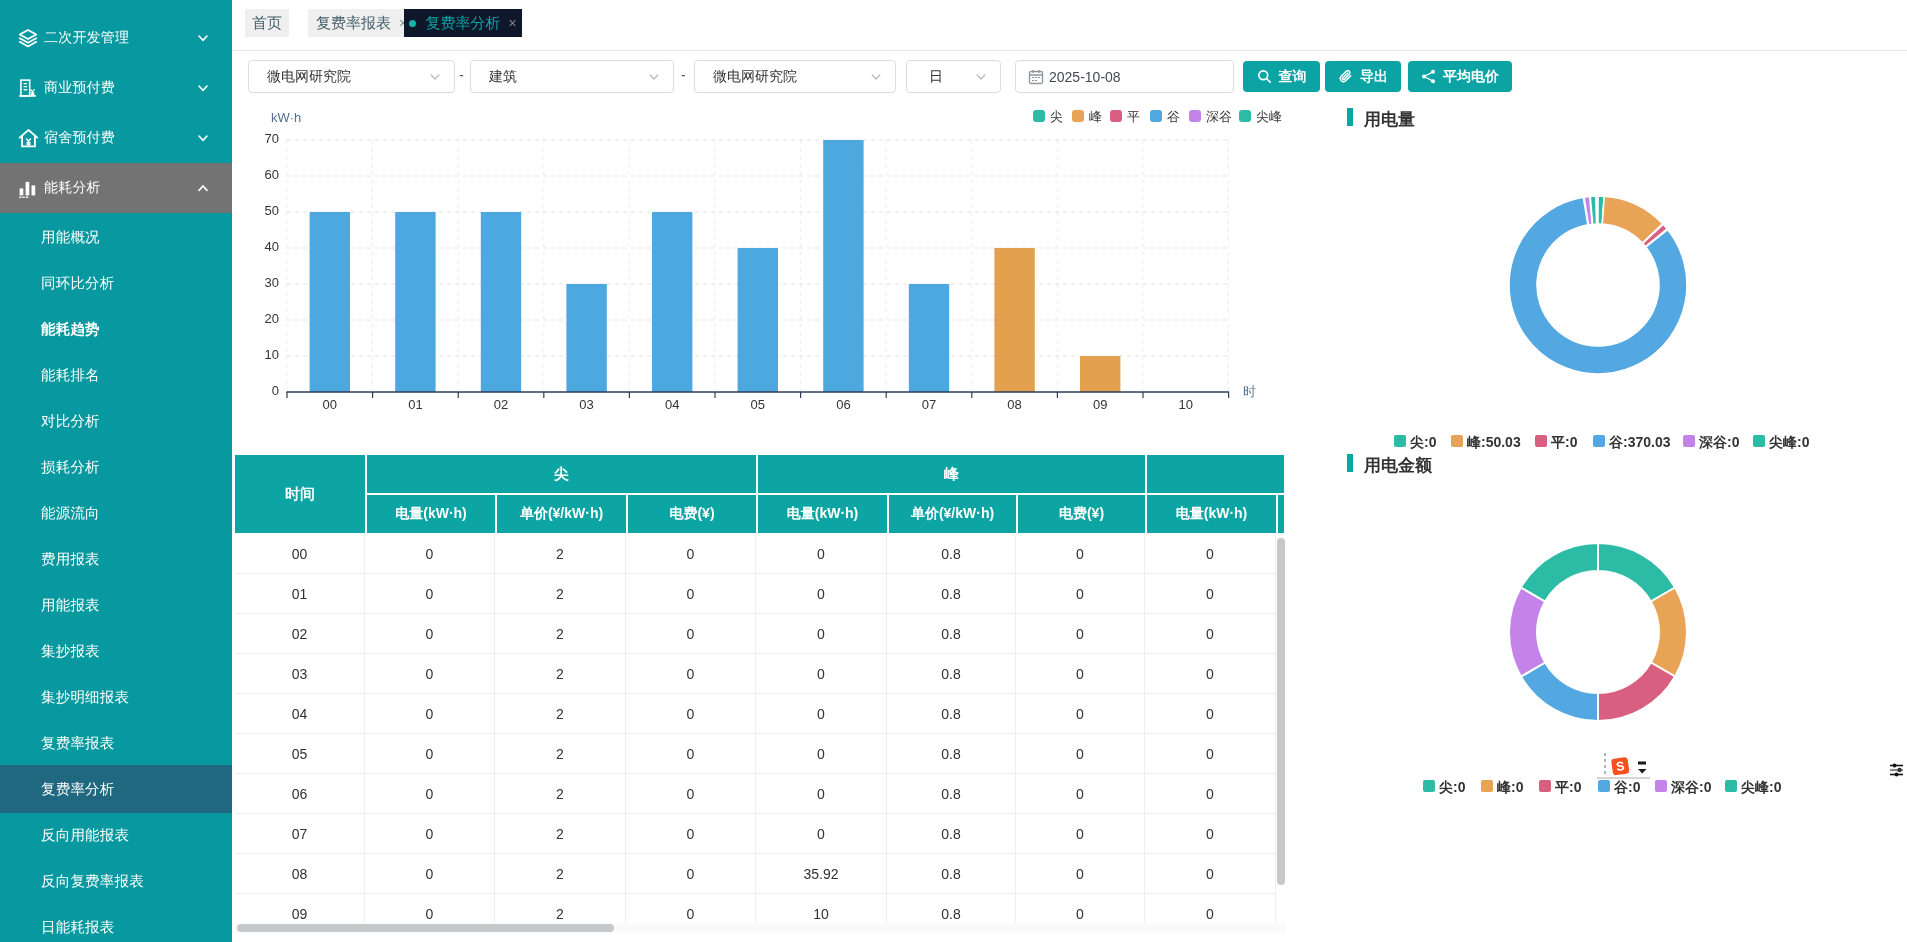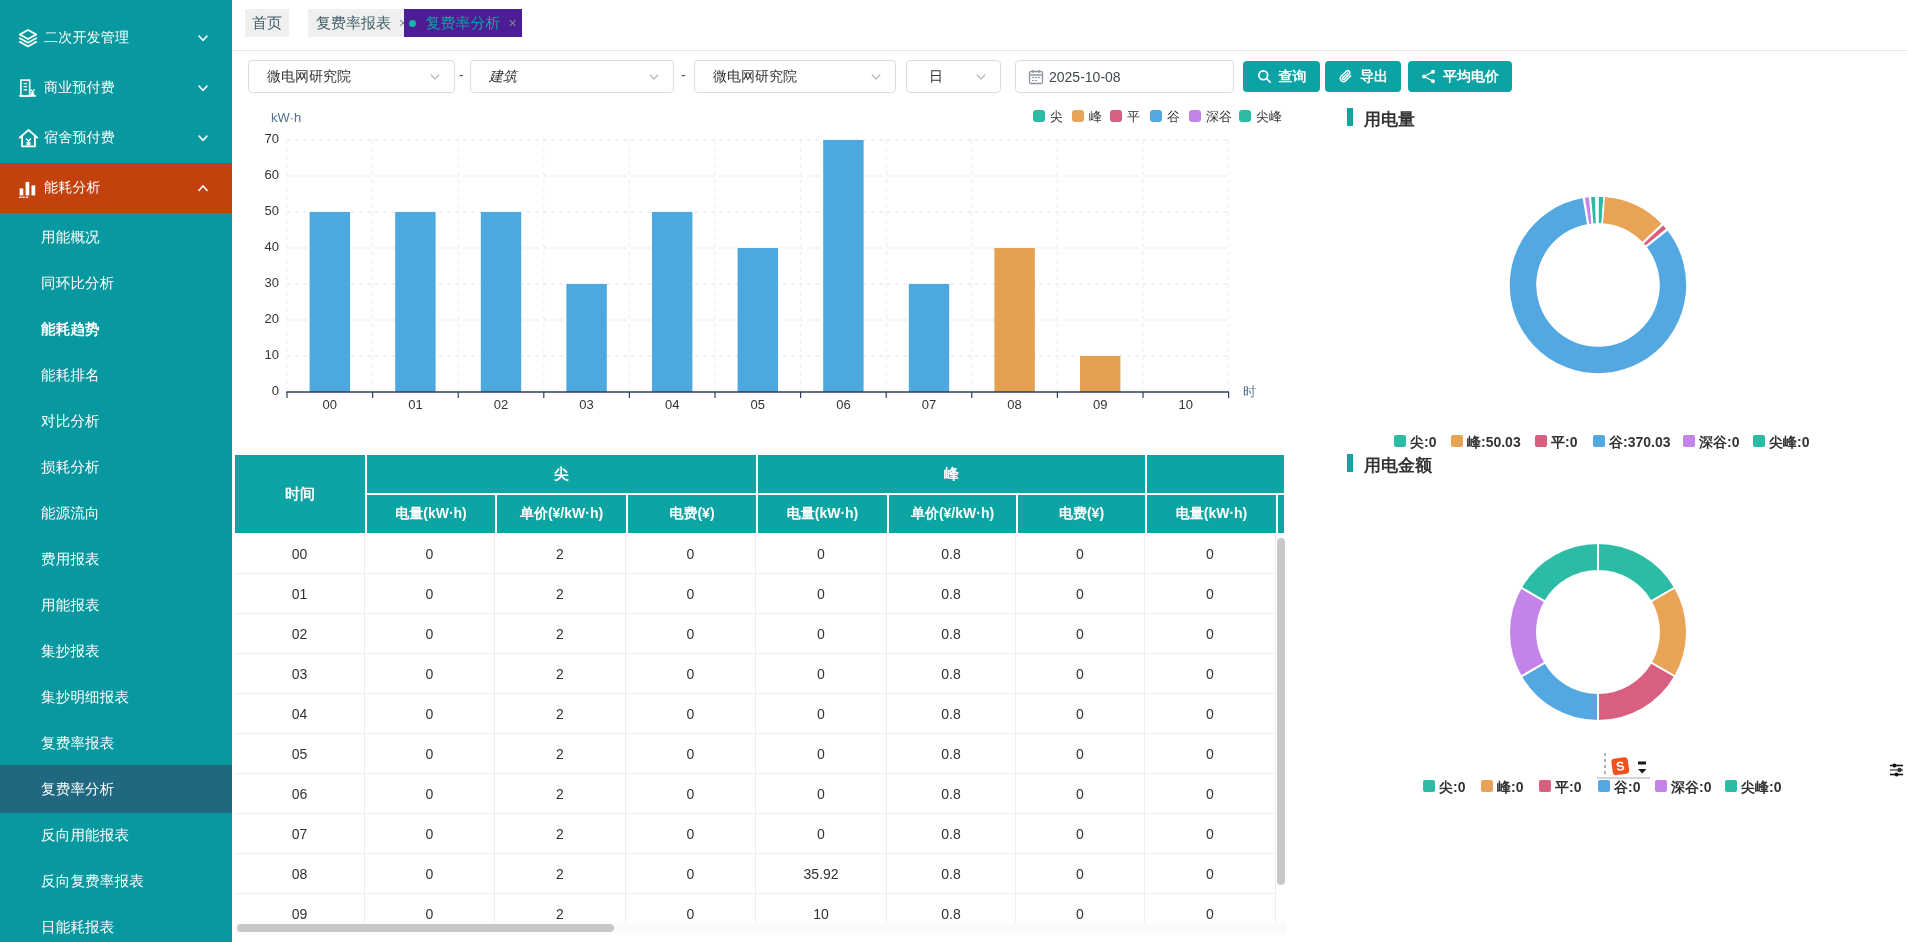--- a/index.html
+++ b/index.html
@@ -6,21 +6,21 @@
 #sidebar{position:absolute;left:0;top:0;width:232px;height:942px;background:#0899a0}
 .mi{position:absolute;left:0;width:232px;height:50px;color:#fff}
 .mi .txt{position:absolute;left:44px;top:50%;transform:translateY(-50%);font-size:14px;letter-spacing:.2px}
 .mi svg.ic{position:absolute;left:17px;top:50%;transform:translateY(-50%)}
 .mi svg.ch{position:absolute;right:22px;top:50%;transform:translateY(-50%)}
 .smi{position:absolute;left:0;width:232px;height:46px;color:#fff}
 .smi .txt{position:absolute;left:41px;top:50%;transform:translateY(-50%);font-size:14.5px;letter-spacing:.2px}
 #tabbar{position:absolute;left:232px;top:0;width:1675px;height:51px;background:#fff;border-bottom:1px solid #e4e7ea}
 .tab{position:absolute;top:9px;height:28px;background:#efefef;color:#43606a;font-size:15px;line-height:28px;text-align:center}
 .tab .x{color:#7b8a90;font-size:14px;margin-left:8px}
-.tab.act{background:#4c1d95;color:#0fa3a3}
+.tab.act{background:#0f172a;color:#0fa3a3}
 .tab .dot{display:inline-block;width:7px;height:7px;border-radius:50%;background:#17b3a6;margin-right:9px;vertical-align:1px}
 .sel{position:absolute;top:60px;height:33px;border:1px solid #d9dde2;border-radius:4px;background:#fff;font-size:14px;color:#333}
 .sel .t{position:absolute;left:18px;top:50%;transform:translateY(-50%)}
 .sel svg{position:absolute;right:12px;top:50%;transform:translateY(-50%)}
 .dash{position:absolute;top:67px;color:#555;font-size:14px}
 .btn{position:absolute;top:61px;height:31px;background:#0ba3a4;border-radius:4px;color:#fff;font-size:14px;font-weight:bold;text-align:center}
 .btn span{vertical-align:middle}
 .btn svg{vertical-align:middle;margin-right:7px}
 .hc{position:absolute;background:#0da5a3;color:#fff;font-size:14px;font-weight:bold;text-align:center}
 .hc span{position:absolute;left:0;right:0;top:50%;transform:translateY(-50%)}
@@ -59,21 +59,21 @@
       <svg class="ic" width="23" height="23" viewBox="0 0 24 24" fill="none" stroke="#fff" stroke-width="1.9">
         <path d="M2.8 11.6 L12 3.6 L21.2 11.6" stroke-linecap="round" stroke-linejoin="round"></path>
         <path d="M5.3 10 V20.8 H18.7 V10"></path>
         <path d="M9.6 12.5 L12 15.3 L14.4 12.5 M12 15.3 V20 M9.9 16.8 H14.1 M9.9 18.6 H14.1" stroke-width="1.5"></path>
       </svg>
       <span class="txt">宿舍预付费</span>
       <svg class="ch" width="14" height="14" viewBox="0 0 14 14" fill="none" stroke="#fff" stroke-width="1.6" stroke-linecap="round">
         <path d="M3 5 L7 9.4 L11 5"></path>
       </svg>
     </div>
-<div class="mi" style="top:163px;background:#c2410c;">
+<div class="mi" style="top:163px;background:#737373;">
       <svg class="ic" width="21" height="21" viewBox="0 0 24 24" fill="#fff">
         <rect x="3" y="12.5" width="4.2" height="8"></rect>
         <rect x="9.8" y="5" width="4.2" height="15.5"></rect>
         <rect x="16.6" y="9" width="4.2" height="11.5"></rect>
         <rect x="2.5" y="21.8" width="2.6" height="1.6"></rect>
         <rect x="6.3" y="21.8" width="2.6" height="1.6"></rect>
         <rect x="10.1" y="21.8" width="2.6" height="1.6"></rect>
       </svg>
       <span class="txt">能耗分析</span>
       <svg class="ch" width="14" height="14" viewBox="0 0 14 14" fill="none" stroke="#fff" stroke-width="1.6" stroke-linecap="round">
@@ -134,21 +134,21 @@
 <div class="tab" style="left:76px;width:107px;">复费率报表<span class="x">×</span></div>
 <div class="tab act" style="left:172px;width:118px;"><span class="dot"></span>复费率分析<span class="x">×</span></div>
 </div>
 <div class="sel" style="left:248px;width:207px;">
     <span class="t">微电网研究院</span>
     <svg width="14" height="14" viewBox="0 0 14 14" fill="none" stroke="#b6bcc4" stroke-width="1.4" stroke-linecap="round">
       <path d="M3.2 5 L7 9 L10.8 5"></path>
     </svg>
   </div>
 <div class="dash" style="left:459px;">-</div>
-<div class="sel" style="left:470px;width:204px;font-style:italic;">
+<div class="sel" style="left:470px;width:204px;">
     <span class="t">建筑</span>
     <svg width="14" height="14" viewBox="0 0 14 14" fill="none" stroke="#b6bcc4" stroke-width="1.4" stroke-linecap="round">
       <path d="M3.2 5 L7 9 L10.8 5"></path>
     </svg>
   </div>
 <div class="dash" style="left:681px;">-</div>
 <div class="sel" style="left:694px;width:202px;">
     <span class="t">微电网研究院</span>
     <svg width="14" height="14" viewBox="0 0 14 14" fill="none" stroke="#b6bcc4" stroke-width="1.4" stroke-linecap="round">
       <path d="M3.2 5 L7 9 L10.8 5"></path>

